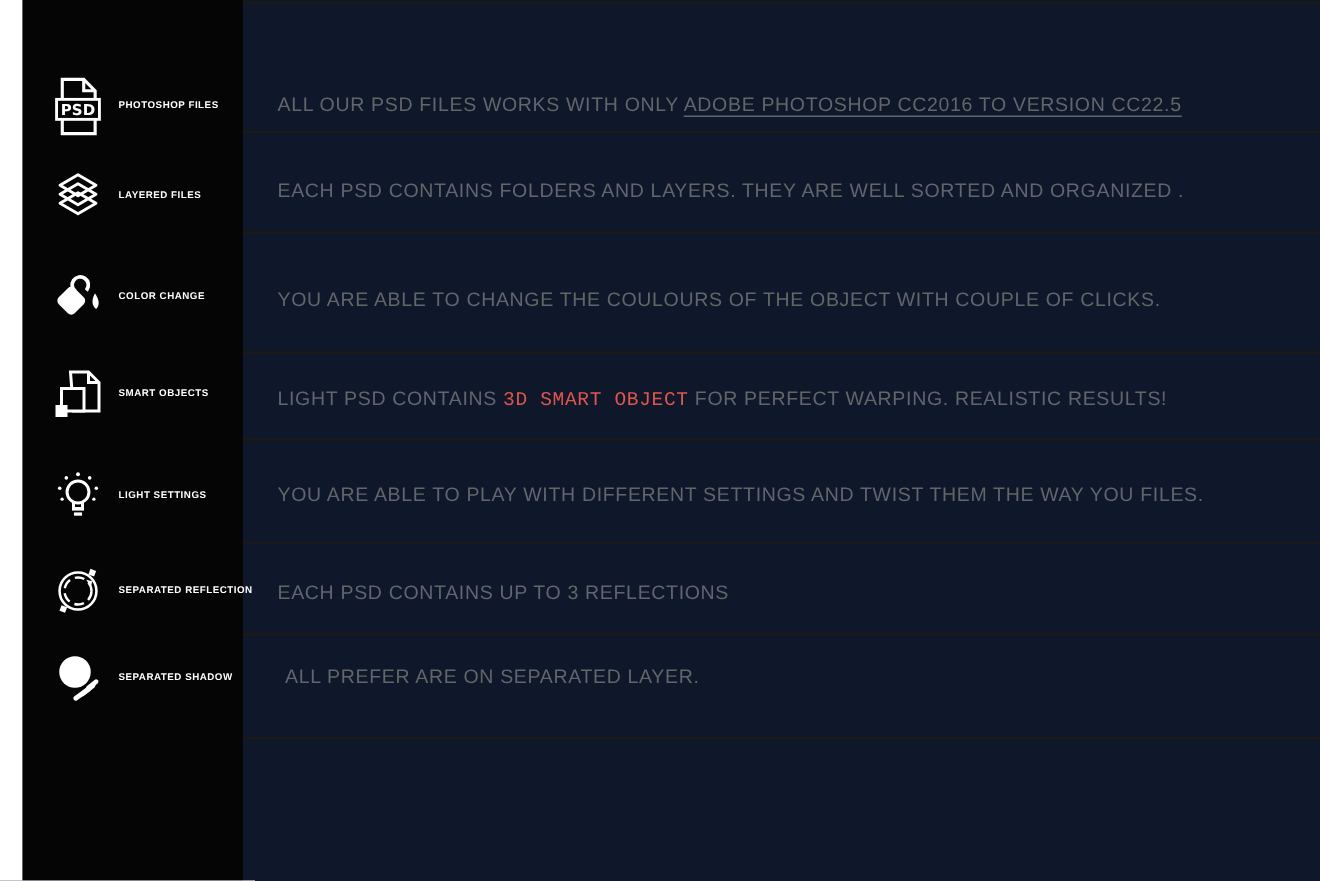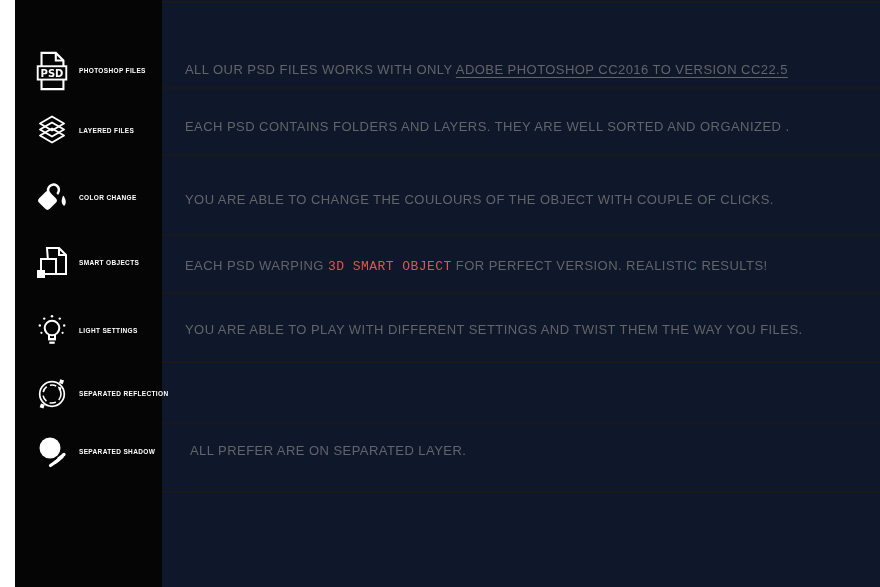--- a/index.html
+++ b/index.html
@@ -138,20 +138,21 @@
   <div class="hline l5"></div>
   <div class="hline l6"></div>
   <div class="hline l7"></div>
 
   <div class="feature r1"><span>ALL OUR PSD FILES WORKS WITH ONLY </span><span class="u-link">ADOBE PHOTOSHOP CC2016 TO VERSION CC22.5</span></div>
 
   <div class="feature r3"><span>YOU ARE ABLE TO CHANGE THE COULOURS OF THE OBJECT WITH COUPLE OF CLICKS.</span></div>
 
   <div class="feature r2"><span>EACH PSD CONTAINS FOLDERS AND LAYERS. THEY ARE WELL SORTED AND ORGANIZED .</span></div>
 
-  <div class="feature r4"><span>EACH PSD WARPING </span><span class="red">3D SMART OBJECT</span><span> FOR PERFECT VERSION. REALISTIC RESULTS!</span></div>
+  <div class="feature r4"><span>LIGHT PSD CONTAINS </span><span class="red">3D SMART OBJECT</span><span> FOR PERFECT WARPING. REALISTIC RESULTS!</span></div>
 
   <div class="feature r5"><span>YOU ARE ABLE TO PLAY WITH DIFFERENT SETTINGS AND TWIST THEM THE WAY YOU FILES.</span></div>
 
+  <div class="feature r6"><span>EACH PSD CONTAINS UP TO 3 REFLECTIONS</span></div>
 
   <div class="feature r7"><span>ALL PREFER ARE ON SEPARATED LAYER.</span></div>
 
 </div>
 
 </body></html>

